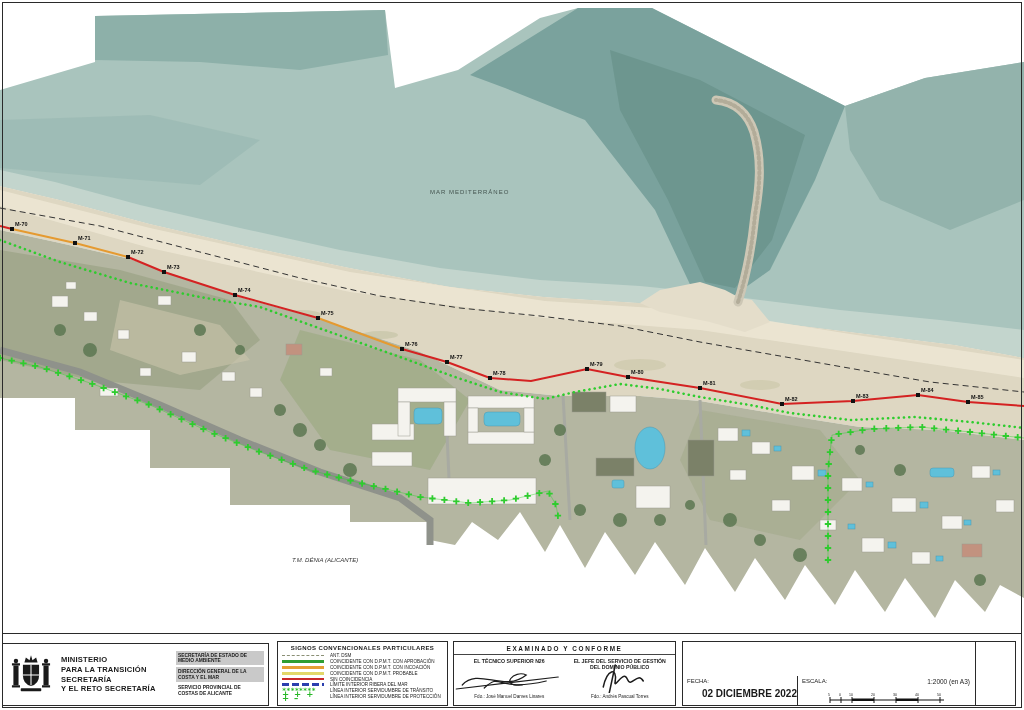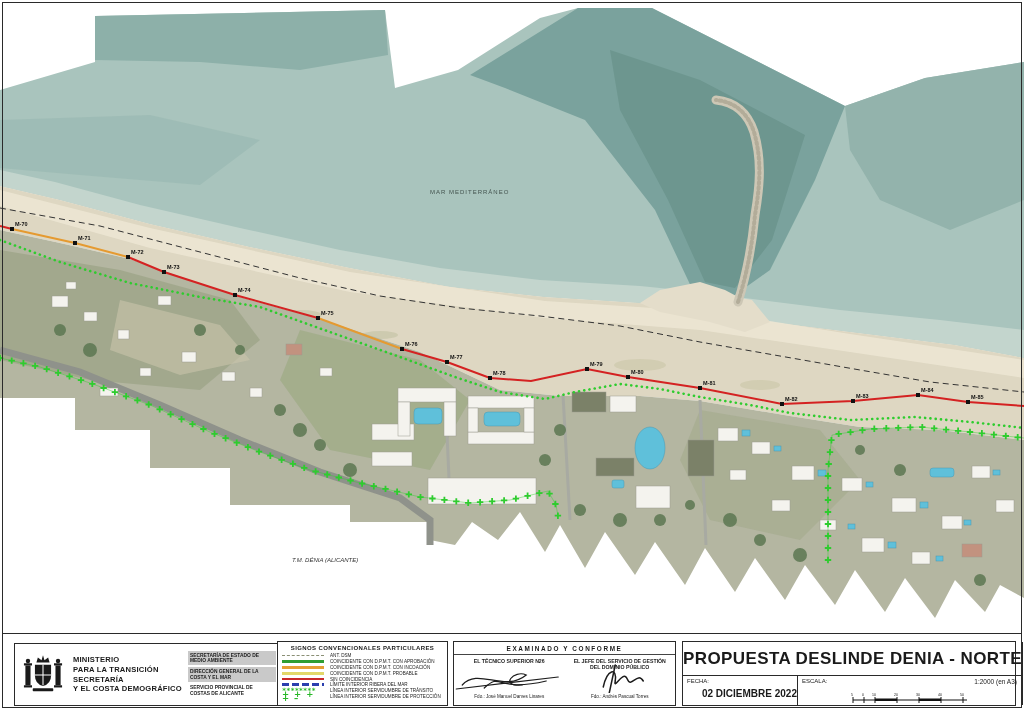--- a/index.html
+++ b/index.html
@@ -5,21 +5,21 @@
   html,body{margin:0;padding:0;background:#fff;}
   .sheet{position:relative;width:1024px;height:710px;background:#fff;overflow:hidden;
          font-family:"Liberation Sans",sans-serif;color:#1a1a1a;}
   .sheet-frame{position:absolute;left:2px;top:2px;width:1018px;height:704px;
                border:1.2px solid #2a2a2a;pointer-events:none;}
   .strip-line{position:absolute;left:2px;right:2px;top:633px;border-top:1.2px solid #2a2a2a;}
   .map-svg{position:absolute;left:0;top:0;}
 
   
   .tbox{position:absolute;border:1px solid #2a2a2a;background:#fff;box-sizing:border-box;}
-  .ministry{left:14px;top:643px;width:267px;height:63px;display:flex;align-items:center;}
+  .ministry{left:2px;top:643px;width:267px;height:63px;display:flex;align-items:center;}
   .emblem{width:44px;height:48px;margin-left:6px;flex:0 0 auto;}
   .min-name{flex:1;padding-left:8px;font-weight:bold;font-size:7.6px;line-height:1.3;letter-spacing:.2px;}
   .dept-col{width:88px;margin-right:4px;display:flex;flex-direction:column;gap:2px;}
   .dept{font-size:4.9px;font-weight:bold;line-height:1.15;padding:1.5px 2px;}
   .dept.hl{background:#c9c9c9;}
 
   .legend{left:277px;top:641px;width:171px;height:65px;padding:3px 4px;box-sizing:border-box;}
   .legend-title{text-align:center;font-size:6px;font-weight:bold;letter-spacing:.4px;margin-bottom:2px;}
   .lg-row{display:flex;align-items:center;height:5.8px;}
   .sw{width:42px;height:4px;margin-right:6px;position:relative;flex:0 0 auto;display:flex;align-items:center;}
@@ -354,21 +354,21 @@
           <circle cx="50.5" cy="11" r="3"></circle>
         <path d="M21 13 h18 l-2 -7 l-5 4 l-2 -7 l-2 7 l-5 -4 z"></path>
         <path d="M19 16 h22 v15 q0 11 -11 14 q-11 -3 -11 -14 z"></path>
         <rect x="16" y="48" width="28" height="4" rx="1"></rect>
       </g>
       <path d="M30 16 v28 M19 30 h22" stroke="#fff" stroke-width="1.4"></path>
     </svg>
     <div class="min-name">
       <span>MINISTERIO</span><br>
       <span>PARA LA TRANSICIÓN SECRETARÍA</span><br>
-      <span>Y EL COSTA DEMOGRÁFICO</span>
+      <span>Y EL RETO SECRETARÍA</span>
     </div>
     <div class="dept-col">
       <div class="dept hl">SECRETARÍA DE ESTADO DE MEDIO AMBIENTE</div>
       <div class="dept hl">DIRECCIÓN GENERAL DE LA COSTA Y EL MAR</div>
       <div class="dept">SERVICIO PROVINCIAL DE COSTAS DE ALICANTE</div>
     </div>
   </div>
 
   <div class="tbox legend">
     <div class="legend-title">SIGNOS CONVENCIONALES PARTICULARES</div>
@@ -440,21 +440,20 @@
             <path d="M38 24 C 42 6, 52 4, 50 18 C 48 28, 58 6, 62 16 C 66 26, 72 8, 78 18"></path>
             <path d="M50 2 L44 30"></path>
           </g>
         </svg>
         <div class="fdo">Fdo.: Andrés Pascual Torres</div>
       </div>
     </div>
   </div>
 
   <div class="tbox titlebox">
-    <div class="main-title">PROPUESTA DESLINDE DENIA - NORTE</div>
     <div class="plano-cell">
 
       <div class="plano-num">
         
       </div>
     </div>
     <div class="bottom-row">
       <div class="fecha-cell">
         <div class="cell-label">FECHA:</div>
         <div class="fecha-value">02 DICIEMBRE 2022</div>

